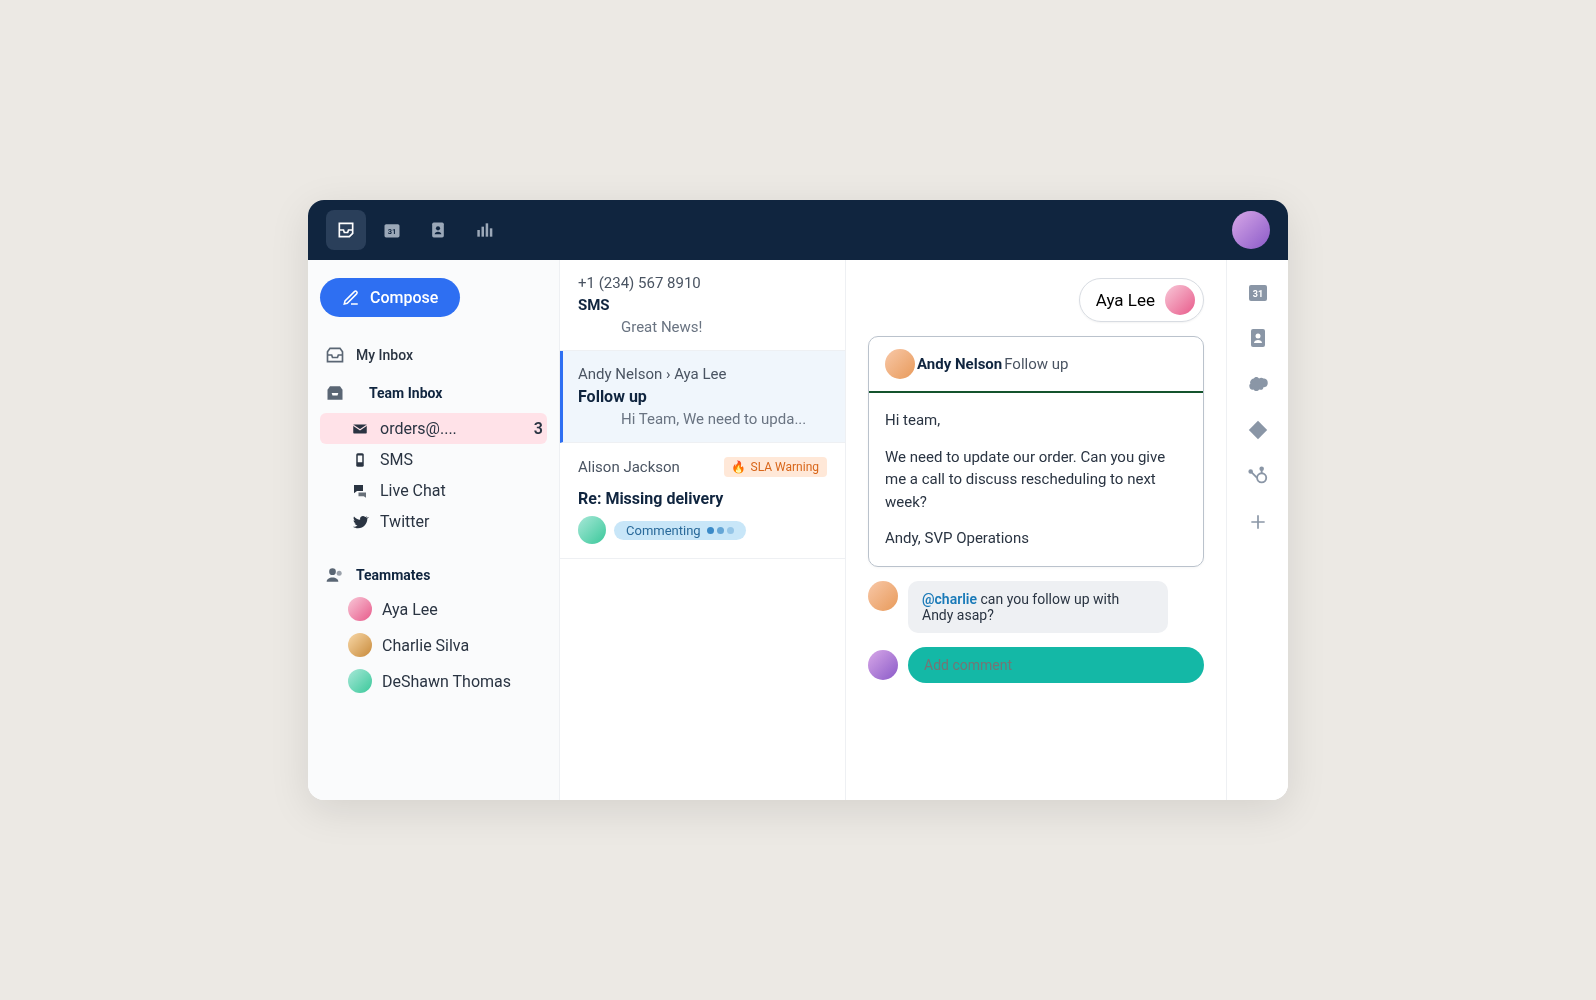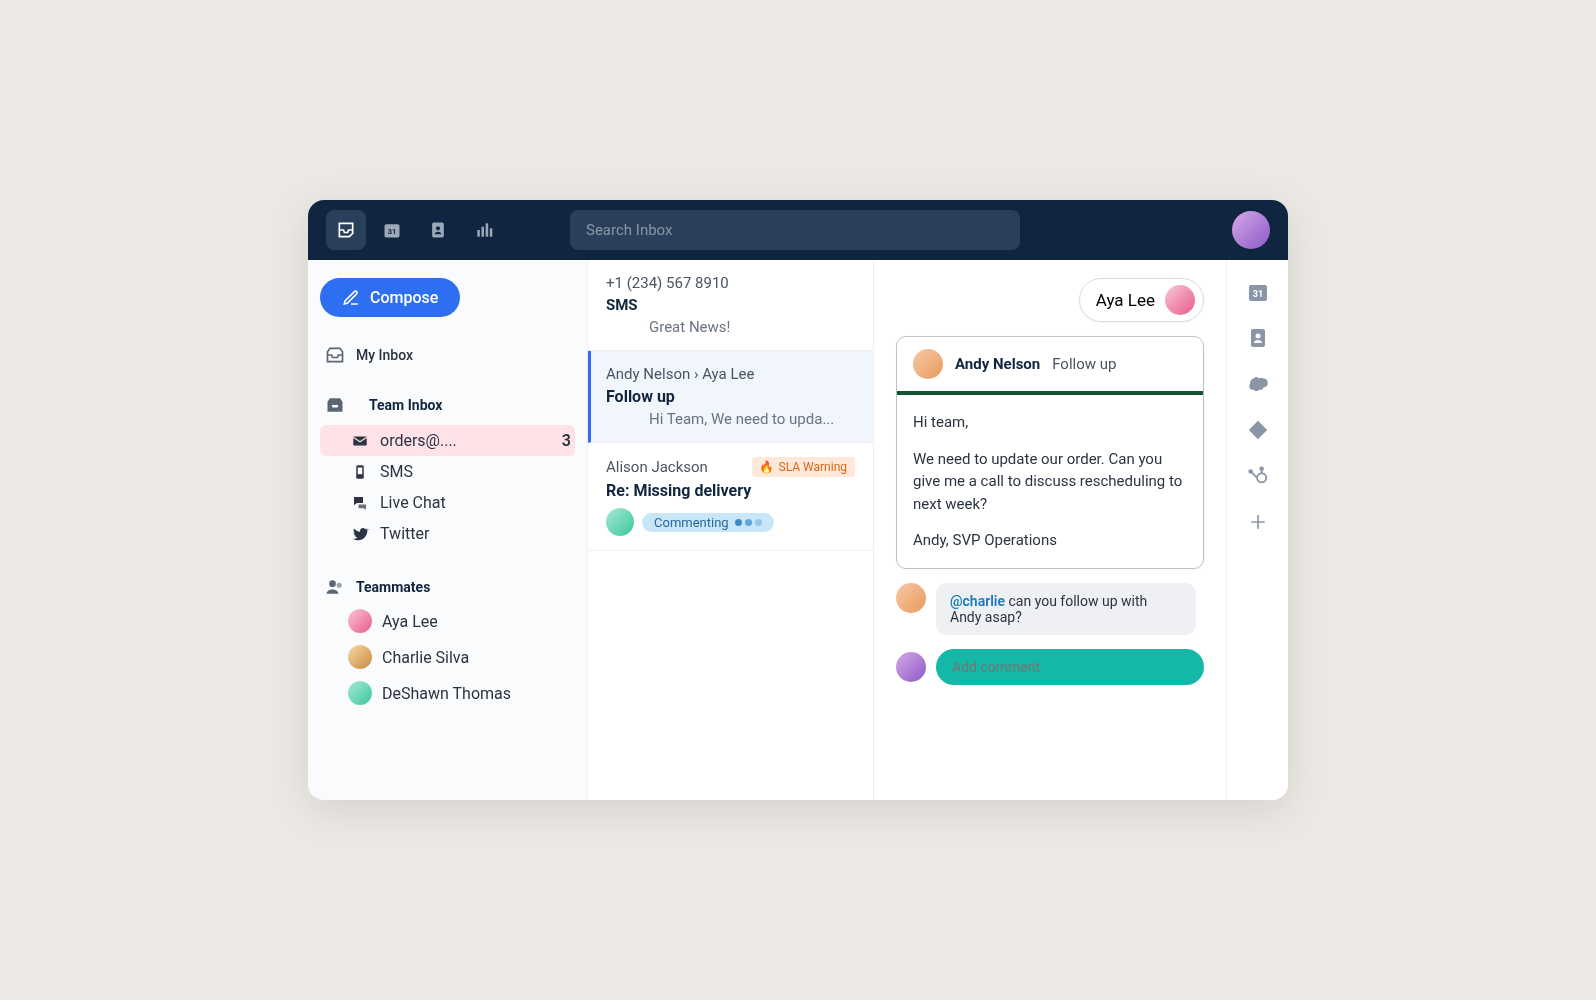--- a/index.html
+++ b/index.html
@@ -8,21 +8,21 @@
 .topbar { height:60px; background:#10253f; display:flex; align-items:center; padding:0 18px; gap:6px; }
 .topbar .nav-icon { width:40px; height:40px; display:flex; align-items:center; justify-content:center; border-radius:8px; color:#9ba8b8; cursor:pointer; }
 .topbar .nav-icon.active { background:#2a3f5a; color:#fff; }
 .topbar .search { margin-left:60px; flex:0 0 450px; }
 .topbar .search input { width:100%; height:40px; background:#2a3f5a; border:none; border-radius:8px; padding:0 16px; color:#fff; font-size:15px; outline:none; }
 .topbar .search input::placeholder { color:#8a96a6; }
 .topbar .spacer { flex:1; }
 .avatar { border-radius:50%; display:inline-flex; align-items:center; justify-content:center; font-size:10px; font-weight:600; color:#fff; overflow:hidden; }
 .topbar .user-avatar { width:38px; height:38px; background:linear-gradient(135deg,#d8a8e8,#8a5ac8); }
 .body { flex:1; display:flex; overflow:hidden; }
-.sidebar { width:280px; background:#fafbfc; padding:18px 12px; border-right:1px solid #eef0f3; }
+.sidebar { width:252px; background:#fafbfc; padding:18px 12px; border-right:1px solid #eef0f3; }
 .compose-btn { background:#2e6ff2; color:#fff; border:none; border-radius:22px; padding:10px 22px; font-size:16px; font-weight:500; display:inline-flex; align-items:center; gap:10px; cursor:pointer; }
 .nav-section { margin-top:22px; }
 .nav-header { display:flex; align-items:center; gap:10px; padding:6px 4px; font-size:14px; color:#2a3442; font-weight:500; }
 .nav-header.bold { font-weight:700; color:#10253f; }
 .nav-header .icon { width:22px; display:flex; justify-content:center; color:#5a6674; }
 .subitems { margin-top:4px; }
 .subitem { display:flex; align-items:center; gap:10px; padding:6px 4px 6px 30px; font-size:16px; color:#2a3442; border-radius:6px; cursor:pointer; }
 .subitem.active { background:#ffe2e8; }
 .subitem .icon { width:20px; display:flex; justify-content:center; color:#2a3442; }
 .subitem .count { margin-left:auto; font-weight:600; }
@@ -40,21 +40,21 @@
 .commenting-badge { background:#c8e6f8; color:#2a6a9a; font-size:13px; padding:2px 12px; border-radius:16px; display:inline-flex; align-items:center; gap:6px; }
 .commenting-badge .dots { display:inline-flex; gap:3px; }
 .commenting-badge .dots span { width:7px; height:7px; border-radius:50%; background:#3a8ac8; }
 .commenting-badge .dots span:nth-child(2){ opacity:.7; }
 .commenting-badge .dots span:nth-child(3){ opacity:.35; }
 .thread .mini-avatar { width:28px; height:28px; }
 .conversation { flex:1; padding:18px 22px; overflow-y:auto; display:flex; flex-direction:column; gap:14px; }
 .assignee-chip { align-self:flex-end; display:inline-flex; align-items:center; gap:10px; border:1px solid #d8dce2; border-radius:24px; padding:6px 8px 6px 16px; font-size:17px; box-shadow:0 1px 2px rgba(0,0,0,0.05); }
 .assignee-chip .avatar { width:30px; height:30px; }
 .message-card { border:1px solid #bac2cc; border-radius:10px; overflow:hidden; box-shadow:0 1px 3px rgba(0,0,0,0.04); }
-.message-header { display:flex; align-items:center; gap:12px; padding:12px 16px; border-bottom:4px solid #14532d; font-size:15px; }
+.message-header { display:flex; align-items:center; gap:2px; padding:12px 16px; border-bottom:2px solid #14532d; font-size:15px; }
 .message-header .avatar { width:30px; height:30px; }
 .message-header .name { font-weight:700; color:#10253f; }
 .message-header .subj { color:#4a5462; }
 .message-body { padding:16px; font-size:15px; color:#2a3442; line-height:1.5; }
 .message-body p+p { margin-top:14px; }
 .comment-row { display:flex; align-items:flex-start; gap:10px; }
 .comment-row .avatar { width:30px; height:30px; flex-shrink:0; }
 .comment-bubble { background:#eef0f3; border-radius:10px; padding:10px 14px; font-size:14px; color:#2a3442; max-width:260px; }
 .comment-bubble .mention { color:#1a7ab8; font-weight:600; }
 .comment-input { flex:1; background:#14b8a6; border:none; border-radius:20px; padding:10px 16px; font-size:14px; outline:none; color:#4a5462; }
@@ -92,23 +92,20 @@
         </svg>
     </div>
     <div class="nav-icon">
       <svg width="20" height="20" viewBox="0 0 24 24" fill="currentColor">
           <rect x="4" y="12" width="3" height="8"></rect>
           <rect x="9" y="8" width="3" height="12"></rect>
           <rect x="14" y="4" width="3" height="16"></rect>
           <rect x="19" y="10" width="3" height="10"></rect>
         </svg>
     </div>
-    <div class="search">
-      <input type="text" placeholder="Search Inbox" style="">
-    </div>
     <div class="spacer"></div>
     <div class="avatar user-avatar av-d"></div>
   </div>
 
   <div class="body">
 
     <div class="sidebar">
       <button class="compose-btn">
         <svg width="18" height="18" viewBox="0 0 24 24" fill="none" stroke="#fff" stroke-width="2">
             <path d="M12 20h9"></path>
@@ -120,21 +117,21 @@
       <div class="nav-section">
         <div class="nav-header">
           <span class="icon">
               <svg width="20" height="20" viewBox="0 0 24 24" fill="none" stroke="currentColor" stroke-width="2">
                 <path d="M3 8l3-4h12l3 4v12H3z"></path>
                 <path d="M3 12h5l1 3h6l1-3h5"></path>
               </svg>
             </span>
           <span>My Inbox</span>
         </div>
-        <div class="nav-header bold" style="margin-top:18px;gap:23px;">
+        <div class="nav-header bold" style="margin-top:6px;gap:23px;">
           <span class="icon">
               <svg width="20" height="20" viewBox="0 0 24 24" fill="currentColor">
                 <path d="M3 8l3-4h12l3 4v12H3z"></path>
                 <path d="M3 12h5l1 3h6l1-3h5" fill="#fff"></path>
               </svg>
             </span>
           <span>Team Inbox</span>
         </div>
         <div class="subitems">
           <div class="subitem active">
@@ -207,21 +204,21 @@
         <div class="from">+1 (234) 567 8910</div>
         <div class="label">SMS</div>
         <div class="preview">Great News!</div>
       </div>
       <div class="thread selected">
         <div class="from">Andy Nelson › Aya Lee</div>
         <div class="subject">Follow up</div>
         <div class="preview">Hi Team, We need to upda...</div>
       </div>
       <div class="thread">
-        <div class="row" style="justify-content:space-between; margin-bottom:4px;">
+        <div class="row" style="justify-content:space-between; margin-bottom:12px;">
           <div class="from" style="margin:0;">Alison Jackson</div>
           <div class="sla-badge">🔥<span>SLA Warning</span></div>
         </div>
         <div class="subject">Re: Missing delivery</div>
         <div class="row" style="margin-top:8px;">
           <span class="avatar mini-avatar av-c"></span>
           <span class="commenting-badge">
             <span>Commenting</span>
             <span class="dots">
                 <span></span>

